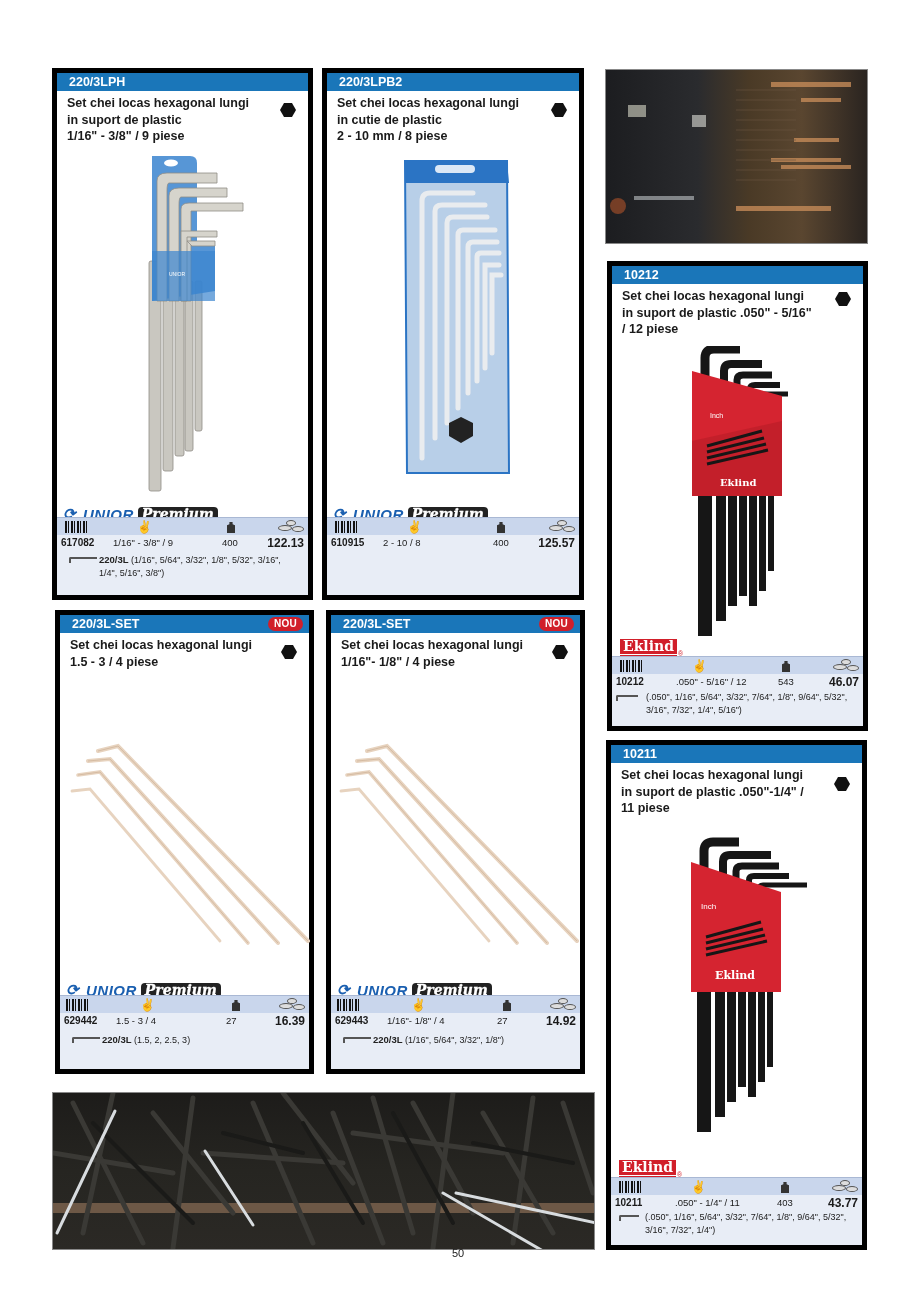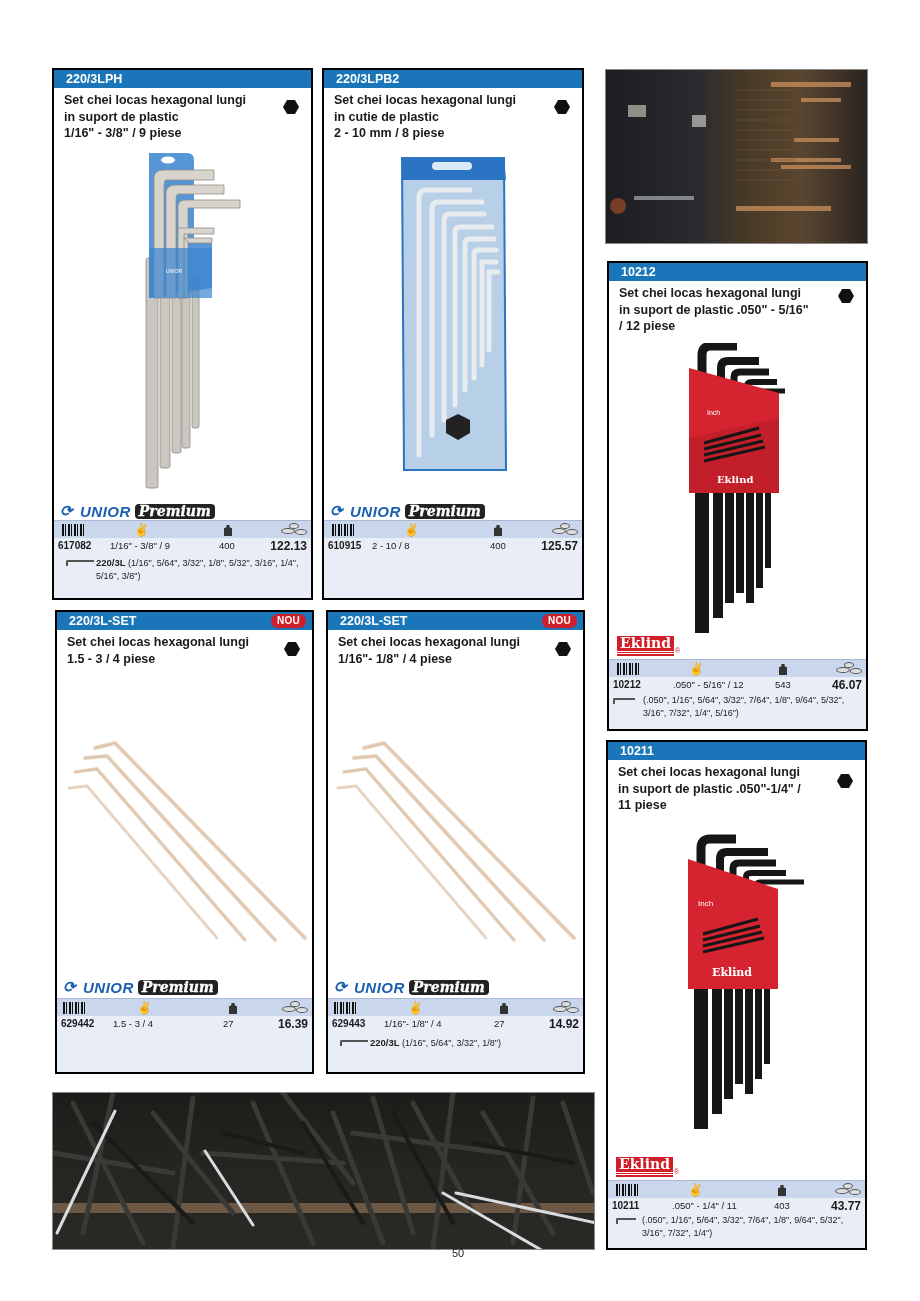--- a/index.html
+++ b/index.html
@@ -1,19 +1,19 @@
 <!DOCTYPE html>
 <html><head>
 <meta charset="utf-8">
 <style>
   * { box-sizing: border-box; margin: 0; padding: 0; }
   html, body { width: 920px; height: 1301px; background: #ffffff; overflow: hidden; }
   body { position: relative; font-family: "Liberation Sans", sans-serif; color: #1a1a1a; }
 
-  .card { position: absolute; border: 2px solid #000000; background: #fff; }
+  .card { position: absolute; border: 5px solid #000000; background: #fff; }
   .card-head { height: 18px; background: #1a76b9; color: #fff; font-weight: bold; font-size: 12.5px; padding-left: 12px; line-height: 18px; position: relative; }
   .nou { position: absolute; right: 6px; top: 2px; height: 14px; padding: 0 6px; background: #d11f2a; color: #fff; font-size: 10px; font-weight: bold; line-height: 14px; border-radius: 7px; letter-spacing: 0.3px; }
   .card-title { font-weight: bold; font-size: 12.5px; line-height: 16.5px; padding: 4px 40px 0 10px; color: #1a1a1a; white-space: pre-line; }
   .hex { position: absolute; right: 12px; width: 16px; height: 14px; background: #111; clip-path: polygon(25% 0, 75% 0, 100% 50%, 75% 100%, 25% 100%, 0 50%); }
 
   .img-area { position: absolute; left: 0; right: 0; }
 
   .brand-unior { position: absolute; left: 6px; height: 18px; display: flex; align-items: center; gap: 4px; }
   .unior-s { width: 16px; height: 14px; color: #1a5fb0; font-weight: bold; font-size: 15px; line-height: 14px; font-style: italic; }
   .unior-word { color: #1a5fb0; font-weight: bold; font-style: italic; font-size: 15px; letter-spacing: 0.5px; }
@@ -143,21 +143,21 @@
       <span class="hand" style="left:80px;">✌</span>
       <span class="weight" style="left:170px;"></span>
       <span class="coins" style="right:4px;">
           <i style="left:0; top:5px; width:14px;"></i>
           <i style="left:8px; top:0; width:10px;"></i>
           <i style="left:14px; top:6px; width:12px;"></i>
         </span>
     </div>
     <div class="vals-row">
       <span class="code">610915</span>
-      <span class="size" style="left:48px;">2 - 10 / 8</span>
+      <span class="size" style="left:56px;">2 - 10 / 8</span>
       <span class="qty" style="left:166px;">400</span>
       <span class="price">125.57</span>
     </div>
   </div>
 </div>
 
 <div class="card" style="left:55px; top:610px; width:259px; height:464px;">
   <div class="card-head">
     <span>220/3L-SET</span>
     <span class="nou">NOU</span>
@@ -194,20 +194,25 @@
           <i style="left:0; top:5px; width:14px;"></i>
           <i style="left:8px; top:0; width:10px;"></i>
           <i style="left:14px; top:6px; width:12px;"></i>
         </span>
     </div>
     <div class="vals-row">
       <span class="code">629442</span>
       <span class="size" style="left:56px;">1.5 - 3 / 4</span>
       <span class="qty" style="left:166px;">27</span>
       <span class="price">16.39</span>
+    </div>
+    <div class="contents" style="padding-top:4px;">
+      <span class="lkey" style="top:8px;"></span>
+      <b>220/3L</b>
+      <span>(1.5, 2, 2.5, 3)</span>
     </div>
   </div>
 </div>
 
 <div class="card" style="left:326px; top:610px; width:259px; height:464px;">
   <div class="card-head">
     <span>220/3L-SET</span>
     <span class="nou">NOU</span>
   </div>
   <div class="card-title">Set chei locas hexagonal lungi

